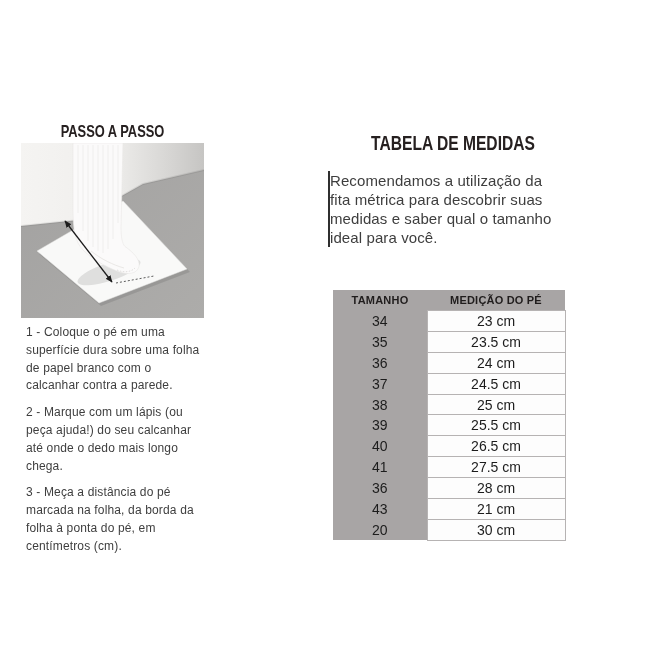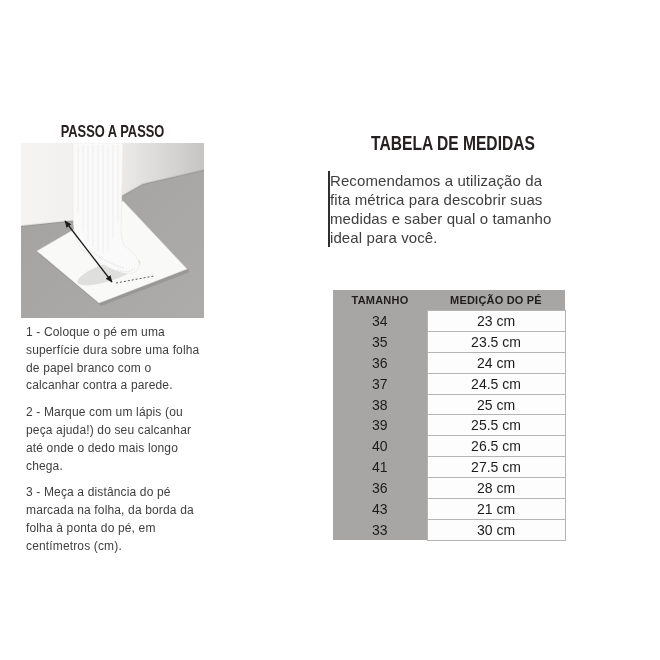--- a/index.html
+++ b/index.html
@@ -193,19 +193,19 @@
       </tr>
       <tr>
         <td class="size">36</td>
         <td class="meas">28 cm</td>
       </tr>
       <tr>
         <td class="size">43</td>
         <td class="meas">21 cm</td>
       </tr>
       <tr>
-        <td class="size">33</td>
+        <td class="size">20</td>
         <td class="meas">30 cm</td>
       </tr>
     </tbody>
   </table>
 
 </div>
 
 </body></html>

